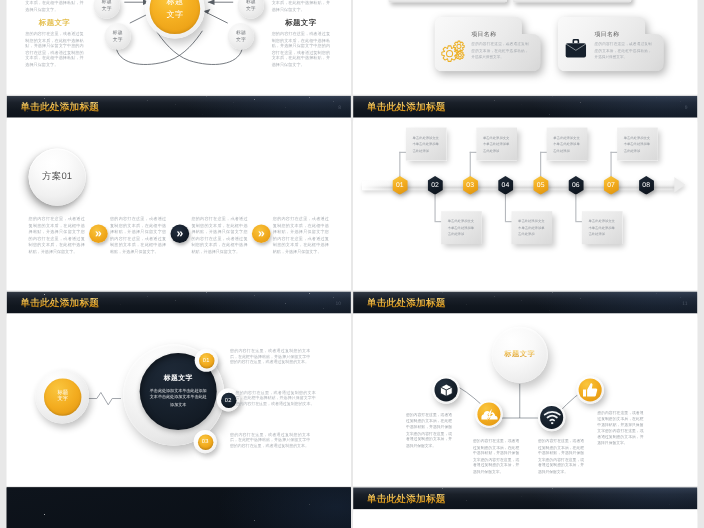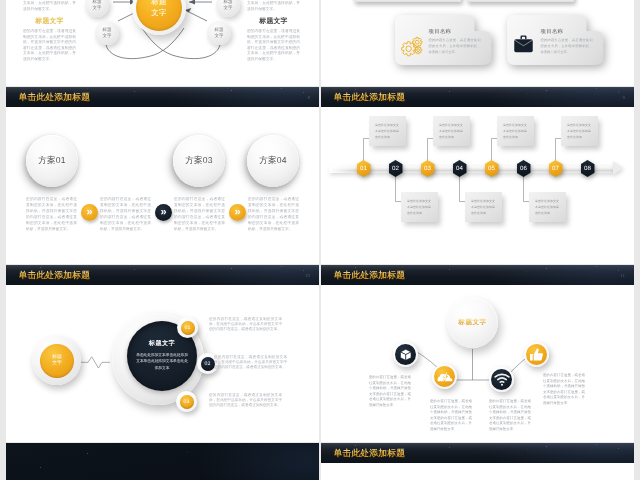--- a/index.html
+++ b/index.html
@@ -262,26 +262,20 @@
 <div class="slide c1" style="top:87px">
   <div class="hdr">
     <div class="stars"></div>
     <div class="hdr-title">单击此处添加标题</div>
     <div class="hdr-pg">8</div>
   </div>
   <div class="wbody">
     <div class="fc-circ" style="left:20px;top:28px">
           <span>方案01</span>
         </div>
-    <div class="fc-circ" style="left:167px;top:28px">
-          <span>方案03</span>
-        </div>
-    <div class="fc-circ" style="left:241px;top:28px">
-          <span>方案04</span>
-        </div>
 
     <div class="fc-txt" style="left:20px;top:90px">您的内容打在这里，或者通过复制您的文本后，在此框中选择粘贴，并选择只保留文字您的内容打在这里，或者通过复制您的文本后，在此框中选择粘贴，并选择只保留文字。</div>
     <div class="fc-txt" style="left:94px;top:90px">您的内容打在这里，或者通过复制您的文本后，在此框中选择粘贴，并选择只保留文字您的内容打在这里，或者通过复制您的文本后，在此框中选择粘贴，并选择只保留文字。</div>
     <div class="fc-txt" style="left:168px;top:90px">您的内容打在这里，或者通过复制您的文本后，在此框中选择粘贴，并选择只保留文字您的内容打在这里，或者通过复制您的文本后，在此框中选择粘贴，并选择只保留文字。</div>
     <div class="fc-txt" style="left:242px;top:90px">您的内容打在这里，或者通过复制您的文本后，在此框中选择粘贴，并选择只保留文字您的内容打在这里，或者通过复制您的文本后，在此框中选择粘贴，并选择只保留文字。</div>
 
     <div class="fc-arrow o" style="left:75px;top:97px">»</div>
     <div class="fc-arrow d" style="left:149px;top:97px">»</div>
     <div class="fc-arrow o" style="left:223px;top:97px">»</div>
   </div>

